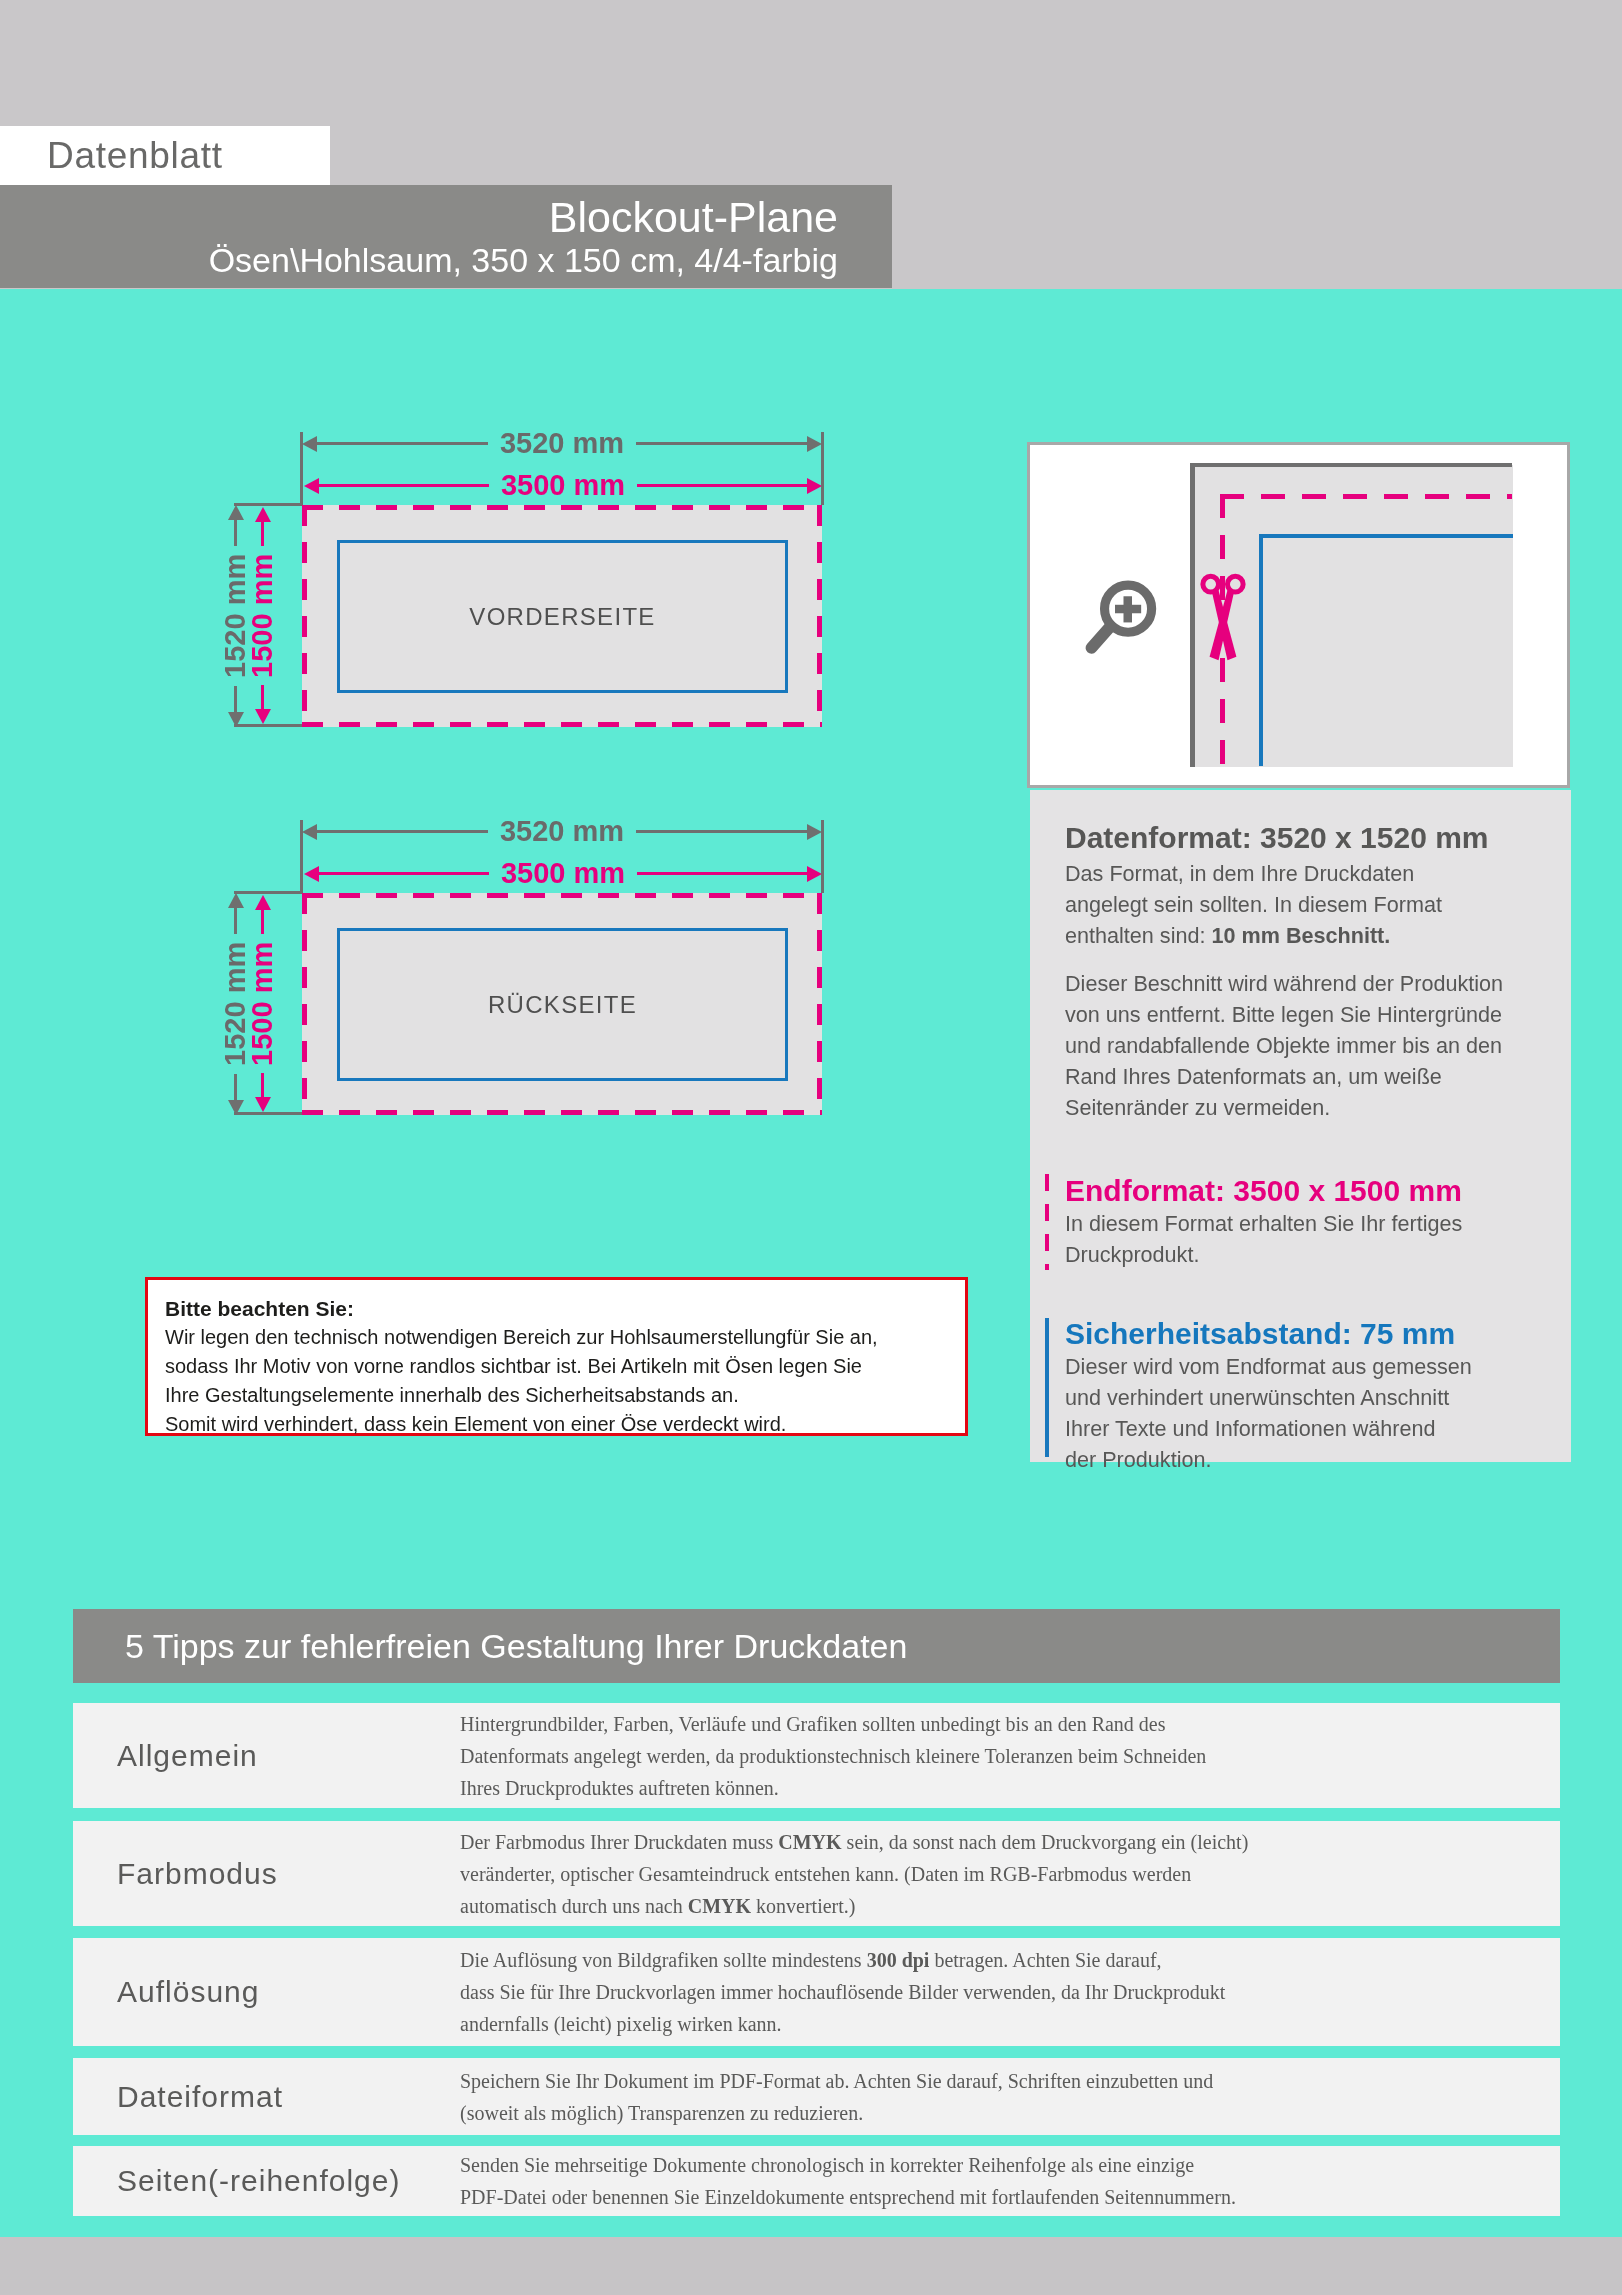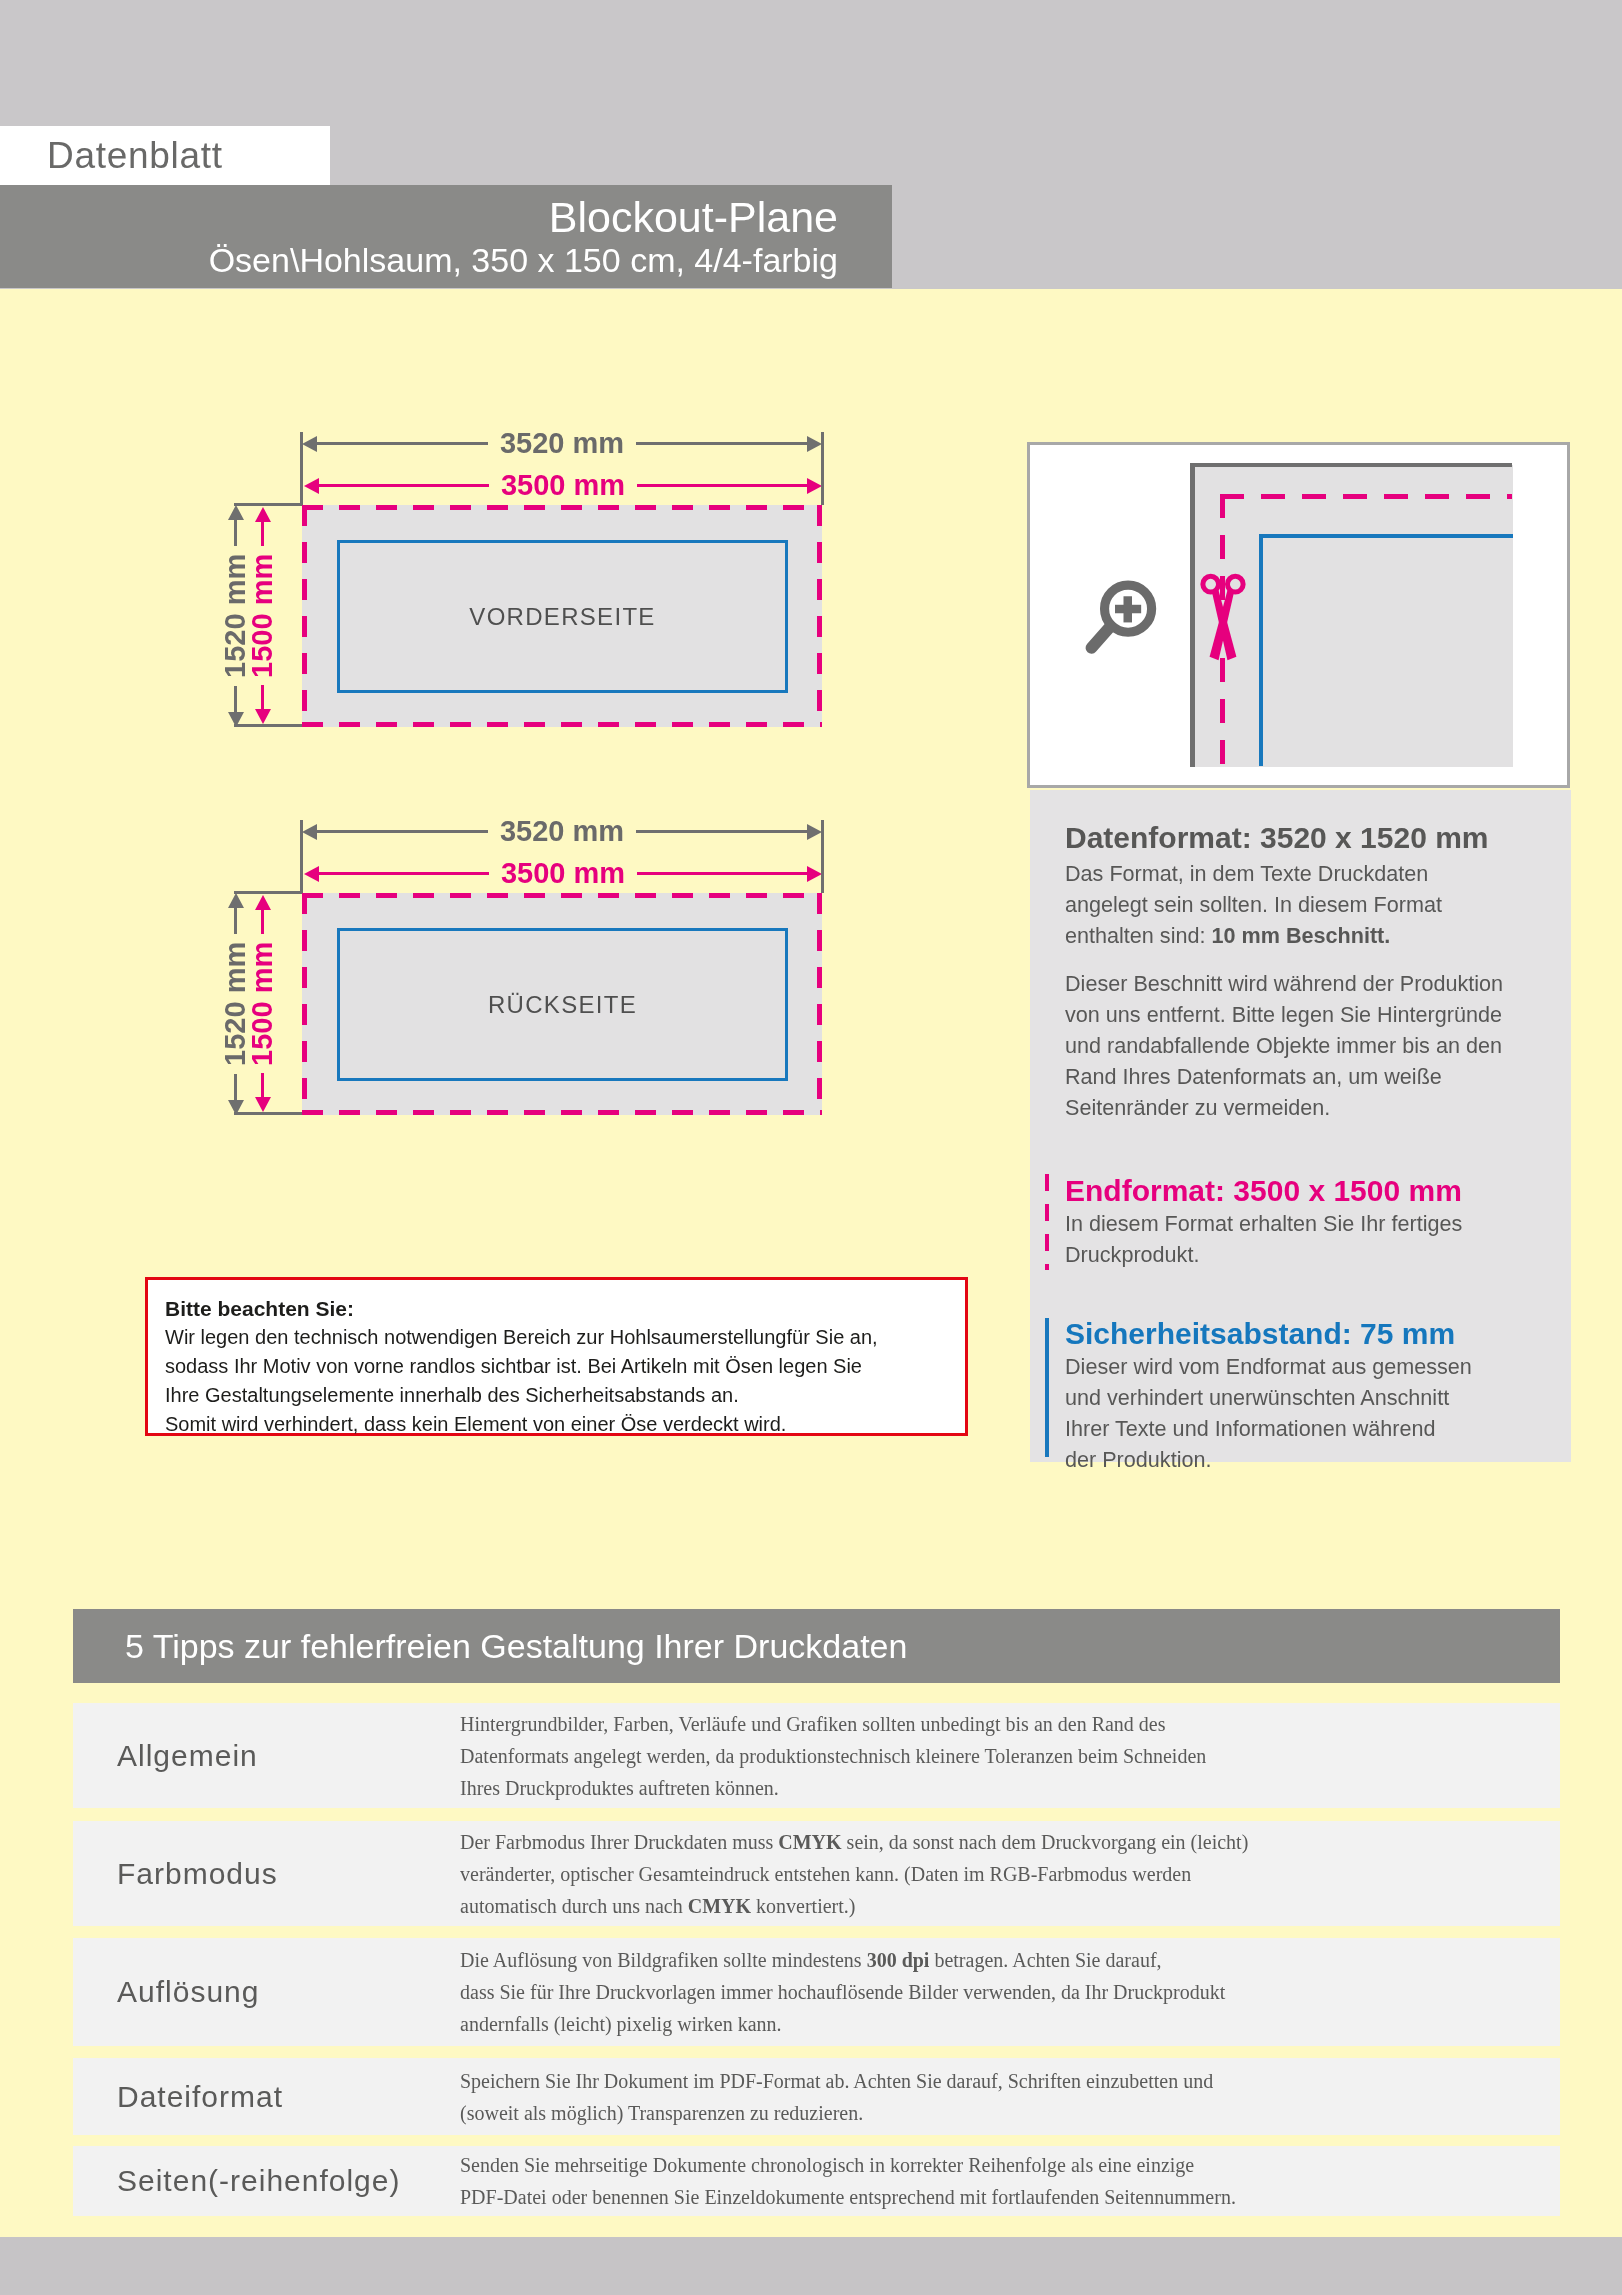--- a/index.html
+++ b/index.html
@@ -1,18 +1,18 @@
 <!DOCTYPE html>
 <html style="font-size:10.5px"><head>
 <meta charset="utf-8">
 <style>
   * { margin:0; padding:0; box-sizing:border-box; }
   html,body { background:#fff; }
   body { font-family:"Liberation Sans", sans-serif; }
-  #page { position:relative; width:1623px; height:2295px; background:#fef9c3; overflow:hidden; }
+  #page { position:relative; width:1623px; height:2295px; background:#5eead4; overflow:hidden; }
   .abs { position:absolute; }
 
   
   .band-light { left:0; top:0; width:1623px; height:289px; background:#c9c7c9; }
   .datenblatt-box { left:0; top:126px; width:330px; height:60px; background:#fff; display:flex; align-items:center; padding-left:47px; }
   .datenblatt-box span { font-size:37px; color:#696968; letter-spacing:0.7px; }
   .title-band { left:0; top:185px; width:892px; height:103px; background:#8a8a88; display:flex; flex-direction:column; align-items:flex-end; justify-content:center; padding-right:54px; color:#fff; }
   .title-band .t1 { font-size:43px; line-height:47px; letter-spacing:0px; }
   .title-band .t2 { font-size:34px; line-height:39px; }
 
@@ -201,21 +201,21 @@
       <circle cx="72" cy="20" r="14" fill="none" stroke="#e6007e" stroke-width="9"></circle>
       <polygon points="30,33 42,31 74,150 58,156" fill="#e6007e"></polygon>
       <polygon points="70,33 58,31 26,150 42,156" fill="#e6007e"></polygon>
     </svg>
   </div>
 
   <div class="abs panel">
     <div class="sec">
       <h3 style="margin-top:5.2px;">Datenformat: 3520 x 1520 mm</h3>
       <div style="margin-top:2.6px;">
-        <div class="pl">Das Format, in dem Texte Druckdaten</div>
+        <div class="pl">Das Format, in dem Ihre Druckdaten</div>
         <div class="pl">angelegt sein sollten. In diesem Format</div>
         <div class="pl"><span>enthalten sind: </span><span class="b">10 mm Beschnitt.</span></div>
       </div>
       <div style="margin-top:17px;">
         <div class="pl">Dieser Beschnitt wird während der Produktion</div>
         <div class="pl">von uns entfernt. Bitte legen Sie Hintergründe</div>
         <div class="pl">und randabfallende Objekte immer bis an den</div>
         <div class="pl">Rand Ihres Datenformats an, um weiße</div>
         <div class="pl">Seitenränder zu vermeiden.</div>
       </div>

